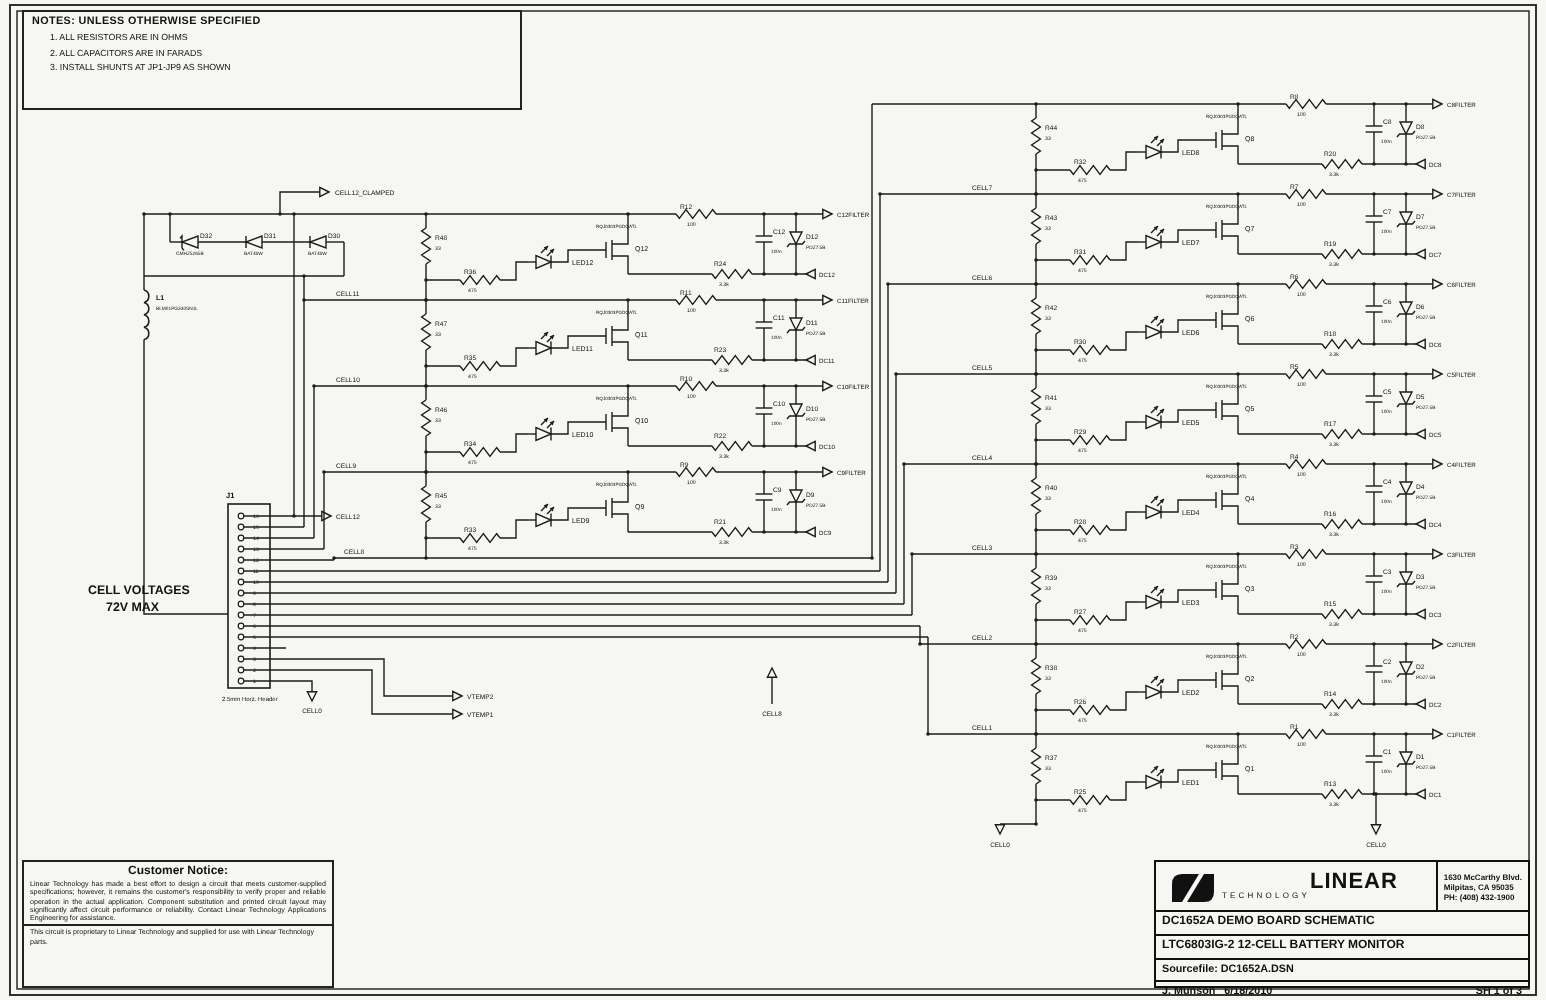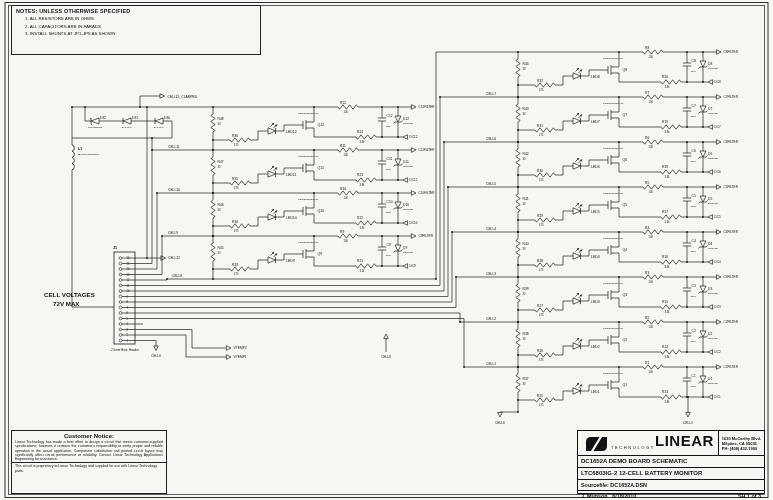--- a/index.html
+++ b/index.html
@@ -9,21 +9,21 @@
   .notes{position:absolute;left:11px;top:5px;width:250px;height:50px;border:1px solid #222;box-sizing:border-box;padding:2px 4px;}
   .notes .t{font-size:5.4px;font-weight:bold;letter-spacing:.2px;}
   .notes .i{font-size:4.4px;margin-left:9px;margin-top:2.4px;}
   .customer{position:absolute;left:11px;top:430px;width:156px;height:64px;border:1px solid #222;box-sizing:border-box;background:#f6f6f2;}
   .customer .c-title{font-size:6px;font-weight:bold;text-align:center;margin-top:2px;}
   .customer .c-body{font-size:3.55px;line-height:4.3px;padding:1px 3px;text-align:justify;}
   .customer .c-foot{font-size:3.55px;line-height:4.3px;padding:1px 3px;border-top:1px solid #222;}
   .titleblock{position:absolute;left:577px;top:430px;width:188px;height:64px;border:1.4px solid #111;box-sizing:border-box;background:#f6f6f2;}
   .tb-logo-row{display:flex;height:24px;align-items:center;}
   .tb-mark{margin:1px 2px 0 6px;}
-  .tb-lin{font-size:15px;font-weight:bold;letter-spacing:.5px;line-height:10px;padding-left:44px;}
+  .tb-lin{font-size:11px;font-weight:bold;letter-spacing:.5px;line-height:10px;padding-left:44px;}
   .tb-tech{font-size:4px;letter-spacing:1.6px;line-height:4px;}
   .tb-addr{margin-left:auto;padding-right:3px;font-size:4px;font-weight:bold;text-align:left;line-height:5px;border-left:1px solid #111;padding-left:3px;height:100%;display:flex;flex-direction:column;justify-content:center;}
   .tb-row{border-top:1px solid #111;font-size:6px;font-weight:bold;padding:1px 3px;height:9px;line-height:8px;box-sizing:content-box;}
   .tb-row.small{font-size:5.4px;height:7.5px;}
   .tb-last{display:flex;justify-content:space-between;}
 </style>
 </head>
 <body>
 
 <div class="page">

